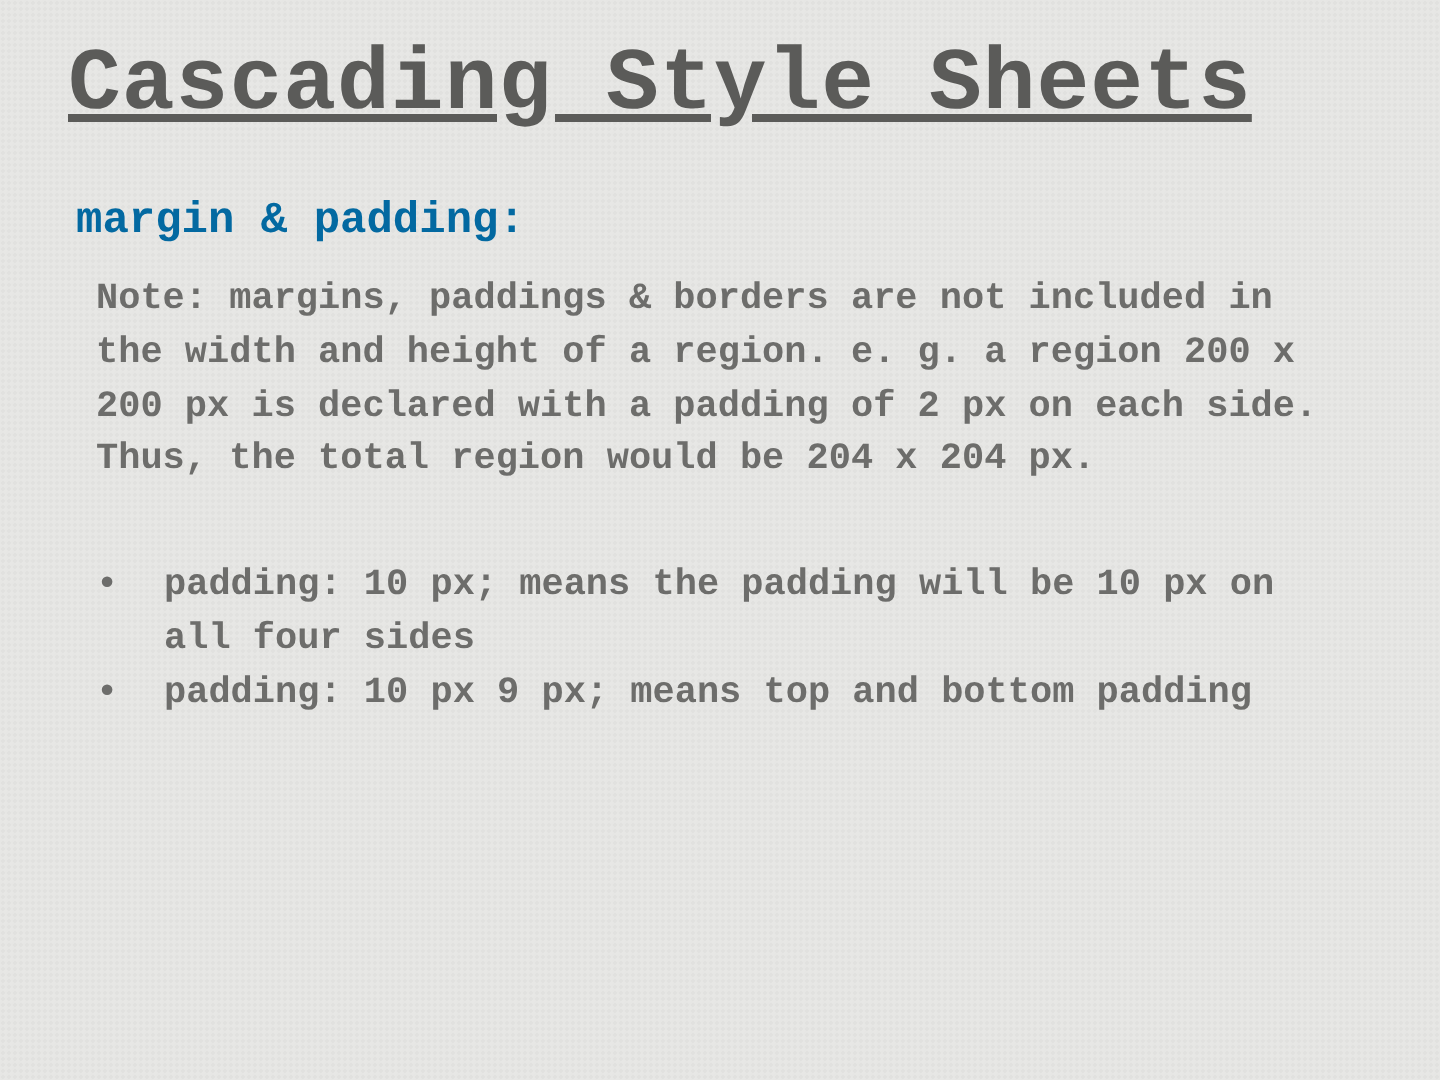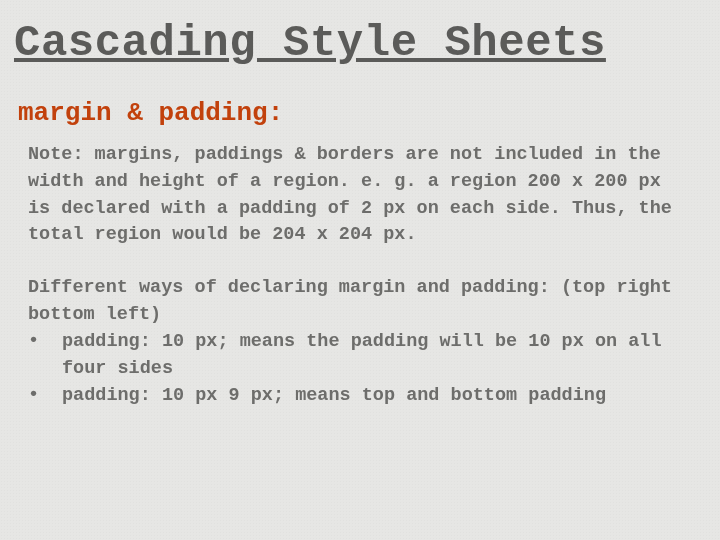--- a/index.html
+++ b/index.html
@@ -13,47 +13,47 @@
     background-color: #e6e6e4;
     background-image:
       radial-gradient(rgba(0,0,0,0.025) 1px, transparent 1px),
       radial-gradient(rgba(255,255,255,0.025) 1px, transparent 1px);
     background-size: 3px 3px, 3px 3px;
     background-position: 0 0, 1px 1px;
     font-family: "Courier New", Courier, monospace;
     color: #6a6a68;
   }
   .slide {
-    padding: 18px 34px 0 14px;
+    padding: 18px 34px 0 34px;
     box-sizing: border-box;
   }
   .title {
     font-size: 44px;
     font-weight: bold;
     text-decoration: underline;
     color: #5b5b59;
     margin: 0 0 30px 0;
     letter-spacing: 0.5px;
   }
   .subtitle {
-    font-size: 26px;
+    font-size: 22px;
     font-weight: bold;
-    color: #c2410c;
+    color: #0369a1;
     margin: 0 0 14px 4px;
   }
   .body {
     font-size: 18.5px;
     font-weight: bold;
     line-height: 1.45;
     color: #6d6d6b;
     margin-left: 14px;
     margin-right: 6px;
   }
   .note-block {
-    margin-bottom: 26px;
+    margin-bottom: 36px;
   }
   .ways-intro {
     margin-bottom: 0;
   }
   .bullet-row {
     display: flex;
   }
   .bullet-mark {
     width: 34px;
     flex: 0 0 34px;
@@ -66,21 +66,20 @@
 </style>
 </head>
 <body>
 
 <div class="slide">
   <h1 class="title">Cascading Style Sheets</h1>
   <div class="subtitle">margin &amp; padding:</div>
 
   <div class="body note-block">Note: margins, paddings &amp; borders are not included in the width and height of a region. e. g. a region 200 x 200 px is declared with a padding of 2 px on each side. Thus, the total region would be 204 x 204 px.</div>
 
-  <div class="body ways-intro">Different ways of declaring margin and padding: (top right bottom left)</div>
 
   <div class="body bullet-row">
     <div class="bullet-mark">•</div>
     <div class="bullet-text">padding: 10 px; means the padding will be 10 px on all four sides</div>
   </div>
 
   <div class="body bullet-row">
     <div class="bullet-mark">•</div>
     <div class="bullet-text">padding: 10 px 9 px; means top and bottom padding</div>
   </div>

